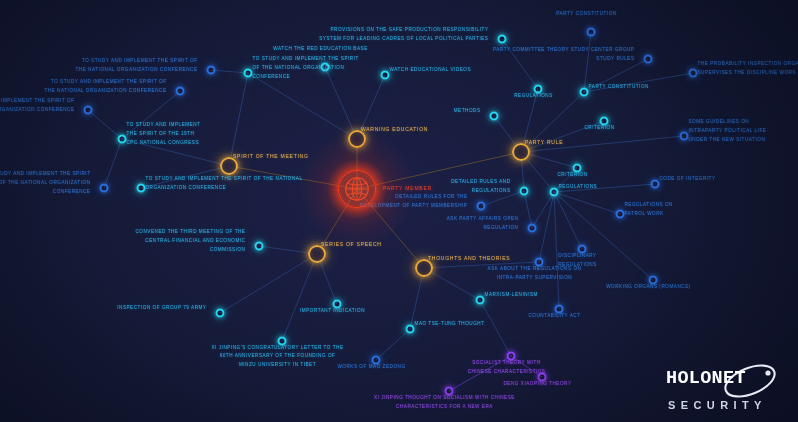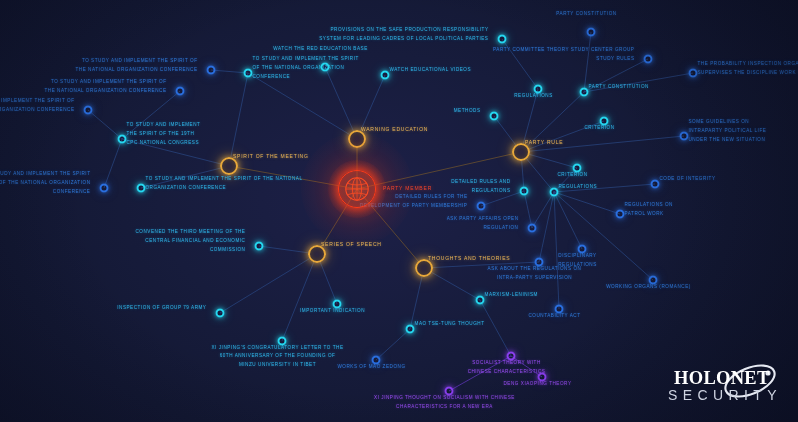--- a/index.html
+++ b/index.html
@@ -110,27 +110,27 @@
     width: 26px; height: 26px; transform: translate(-50%,-50%);
   }
   
   #logo {
     position: absolute;
     right: 14px; bottom: 16px;
     z-index: 7;
     width: 120px; height: 46px;
   }
   #logo .wordmark {
-    position: absolute; left: 10px; top: 8px;
+    position: absolute; left: 2px; top: 8px;
     font-size: 18.5px; font-weight: 700; color: #ffffff;
-    letter-spacing: .3px; font-family: Liberation Serif, serif;
+    letter-spacing: .3px; font-family: Liberation Mono, monospace;
   }
   #logo .subword {
-    position: absolute; left: 4px; top: 27px;
-    font-size: 14px; font-weight: 400; color: #cfd4e2;
+    position: absolute; left: 4px; top: 39px;
+    font-size: 11px; font-weight: 700; color: #cfd4e2;
     letter-spacing: 5.4px; font-family: "Liberation Sans", sans-serif;
   }
 </style>
 </head>
 <body>
 
 <div id="stage">
 
   <svg id="edges">
       <line x1="357" y1="189" x2="229" y2="166" stroke="#7a5a2a" stroke-width="0.7" stroke-opacity="0.95"></line>

